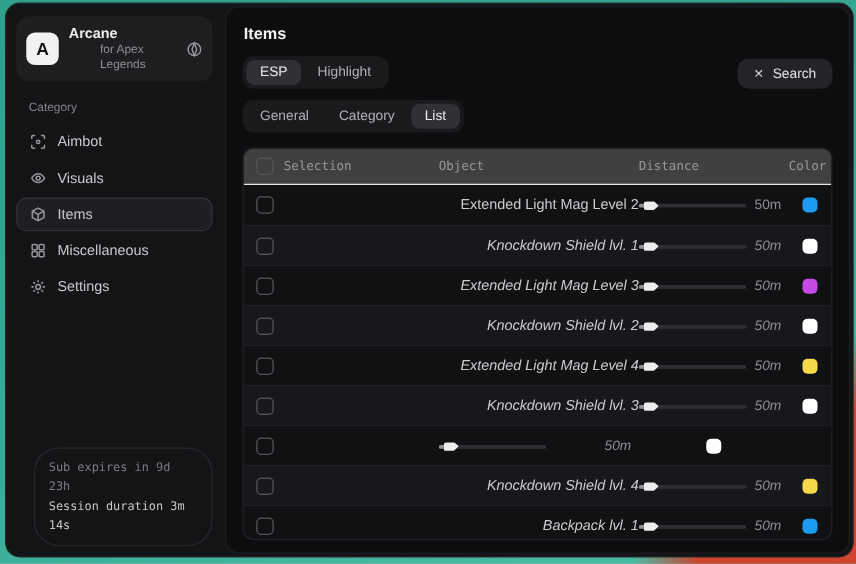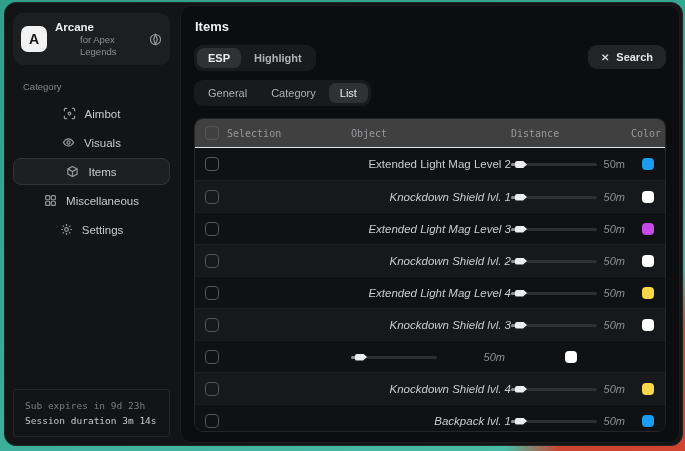--- a/index.html
+++ b/index.html
@@ -27,37 +27,37 @@
     color:#161616; font-weight:bold; font-size:14px;
   }
   .brand-text { flex:1; line-height:1.25; }
   .brand-title { color:#ededed; font-size:11.5px; font-weight:bold; }
   .brand-sub { color:#8f9093; font-size:9.5px;padding-left:25px; }
   .brand-badge { color:#9a9b9e; display:flex; }
   .cat-label { color:#85868a; font-size:9.5px; margin:16px 0 8px 10px; }
   .nav { display:flex; flex-direction:column; gap:2px; }
   .nav-item {
     display:flex; align-items:center; gap:9px; height:27px; padding:0 10px;
-    color:#c9cacd; font-size:11.5px; border:1px solid transparent; border-radius:8px; cursor:default;justify-content:center;
+    color:#c9cacd; font-size:11.5px; border:1px solid transparent; border-radius:8px; cursor:default;
   }
   .nav-item .ico { color:#96979a; display:flex; }
   .nav-item.selected { background:#1e1f22; border-color:#323338; }
   .side-footer {
-    margin-top:auto; border:1px solid #27282b; border-radius:3px; padding:8px 11px;
-    font-family:"DejaVu Sans Mono", monospace; font-size:9.5px; line-height:1.6;
+    margin-top:auto; border:1px solid #27282b; border-radius:20px; padding:8px 11px;
+    font-family:"DejaVu Sans Mono", monospace; font-size:9.5px; line-height:1.6;margin-left:14px;
   }
   .side-footer .l1 { color:#7c7d80; }
   .side-footer .l2 { color:#c6c7c9; }
   
   .main {
     flex:1; margin:2px; background:#0c0d0f; border:1px solid #1c1d1f; border-radius:11px;
     padding:11px 13px 10px 13px; display:flex; flex-direction:column;
   }
   .page-title { color:#f1f1f1; font-size:13px; font-weight:bold; margin:2px 0 11px 1px; }
-  .toolbar { display:flex; align-items:flex-start; justify-content:space-between;font-weight:bold; }
+  .toolbar { display:flex; align-items:flex-end; justify-content:space-between; }
   .seg { display:inline-flex; background:#191a1c; border-radius:9px; padding:3px; gap:2px; }
   .seg .tab {
     font-size:11px; color:#b0b1b4; padding:4px 11px; border-radius:7px; cursor:default; white-space:nowrap;
   }
   .seg .tab.selected { background:#303135; color:#ececec; }
   .search-btn {
     display:inline-flex; align-items:center; gap:7px; background:#232427; border-radius:9px;
     padding:6px 13px; color:#e3e3e5; font-size:11px; cursor:default;
   }
   .search-btn .x { font-size:10px; color:#cfcfd2; }

